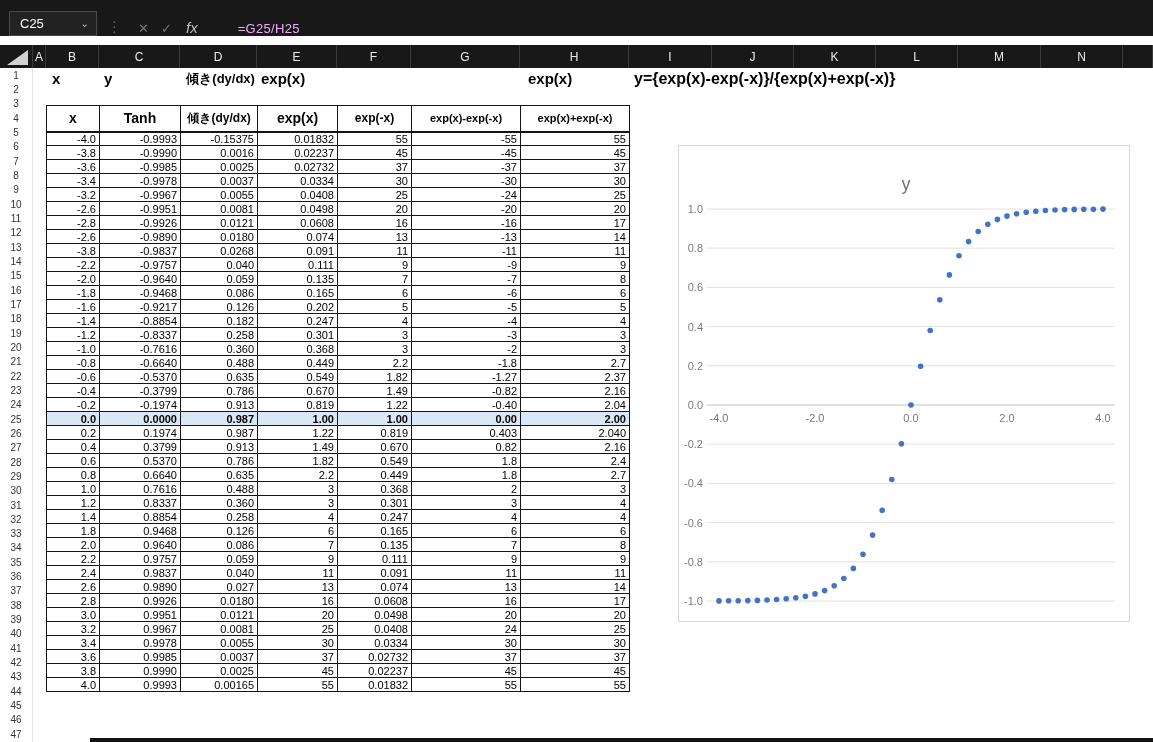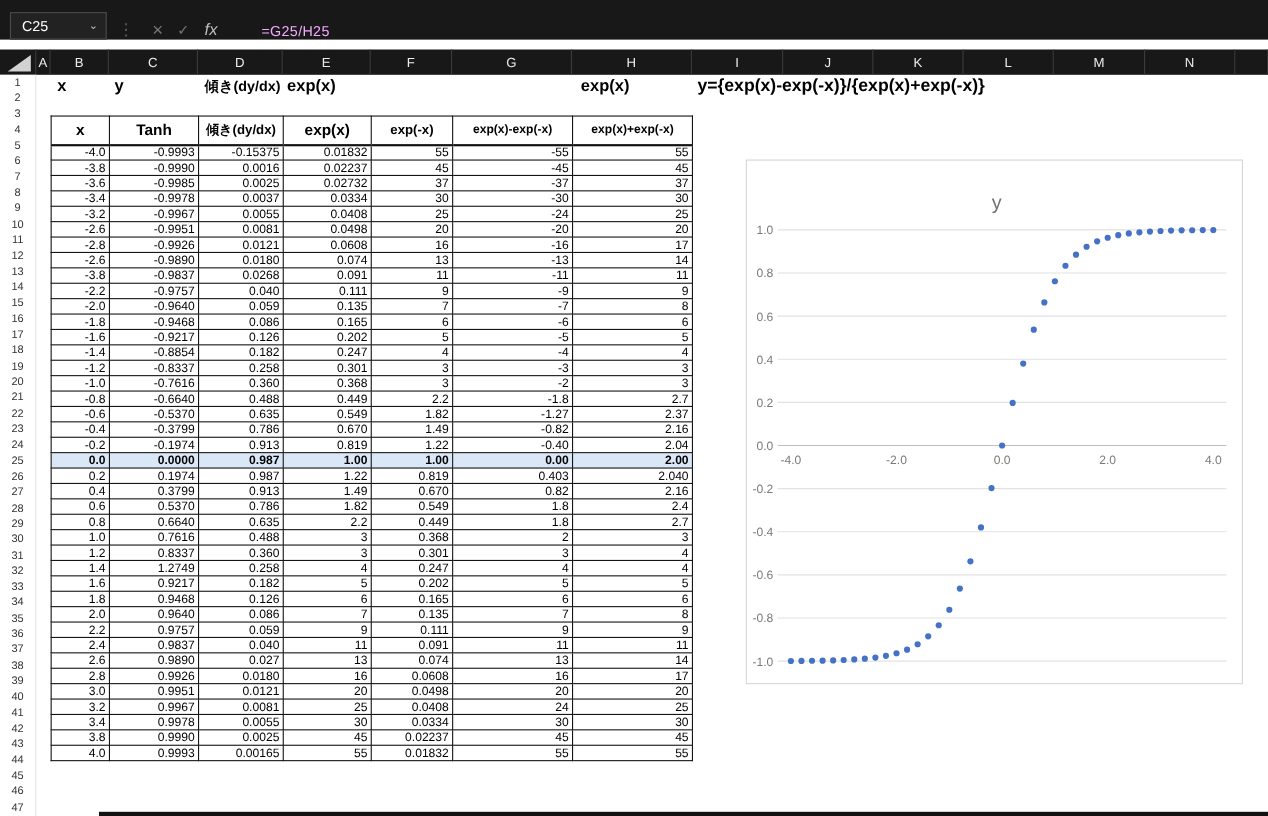--- a/index.html
+++ b/index.html
@@ -409,35 +409,26 @@
         <td>1.2</td>
         <td>0.8337</td>
         <td>0.360</td>
         <td>3</td>
         <td>0.301</td>
         <td>3</td>
         <td>4</td>
       </tr>
       <tr>
         <td>1.4</td>
-        <td>1.2749</td>
+        <td>0.8854</td>
         <td>0.258</td>
         <td>4</td>
         <td>0.247</td>
         <td>4</td>
         <td>4</td>
-      </tr>
-      <tr>
-        <td>1.6</td>
-        <td>0.9217</td>
-        <td>0.182</td>
-        <td>5</td>
-        <td>0.202</td>
-        <td>5</td>
-        <td>5</td>
       </tr>
       <tr>
         <td>1.8</td>
         <td>0.9468</td>
         <td>0.126</td>
         <td>6</td>
         <td>0.165</td>
         <td>6</td>
         <td>6</td>
       </tr>
@@ -505,20 +496,29 @@
         <td>25</td>
       </tr>
       <tr>
         <td>3.4</td>
         <td>0.9978</td>
         <td>0.0055</td>
         <td>30</td>
         <td>0.0334</td>
         <td>30</td>
         <td>30</td>
+      </tr>
+      <tr>
+        <td>3.6</td>
+        <td>0.9985</td>
+        <td>0.0037</td>
+        <td>37</td>
+        <td>0.02732</td>
+        <td>37</td>
+        <td>37</td>
       </tr>
       <tr>
         <td>3.8</td>
         <td>0.9990</td>
         <td>0.0025</td>
         <td>45</td>
         <td>0.02237</td>
         <td>45</td>
         <td>45</td>
       </tr>

